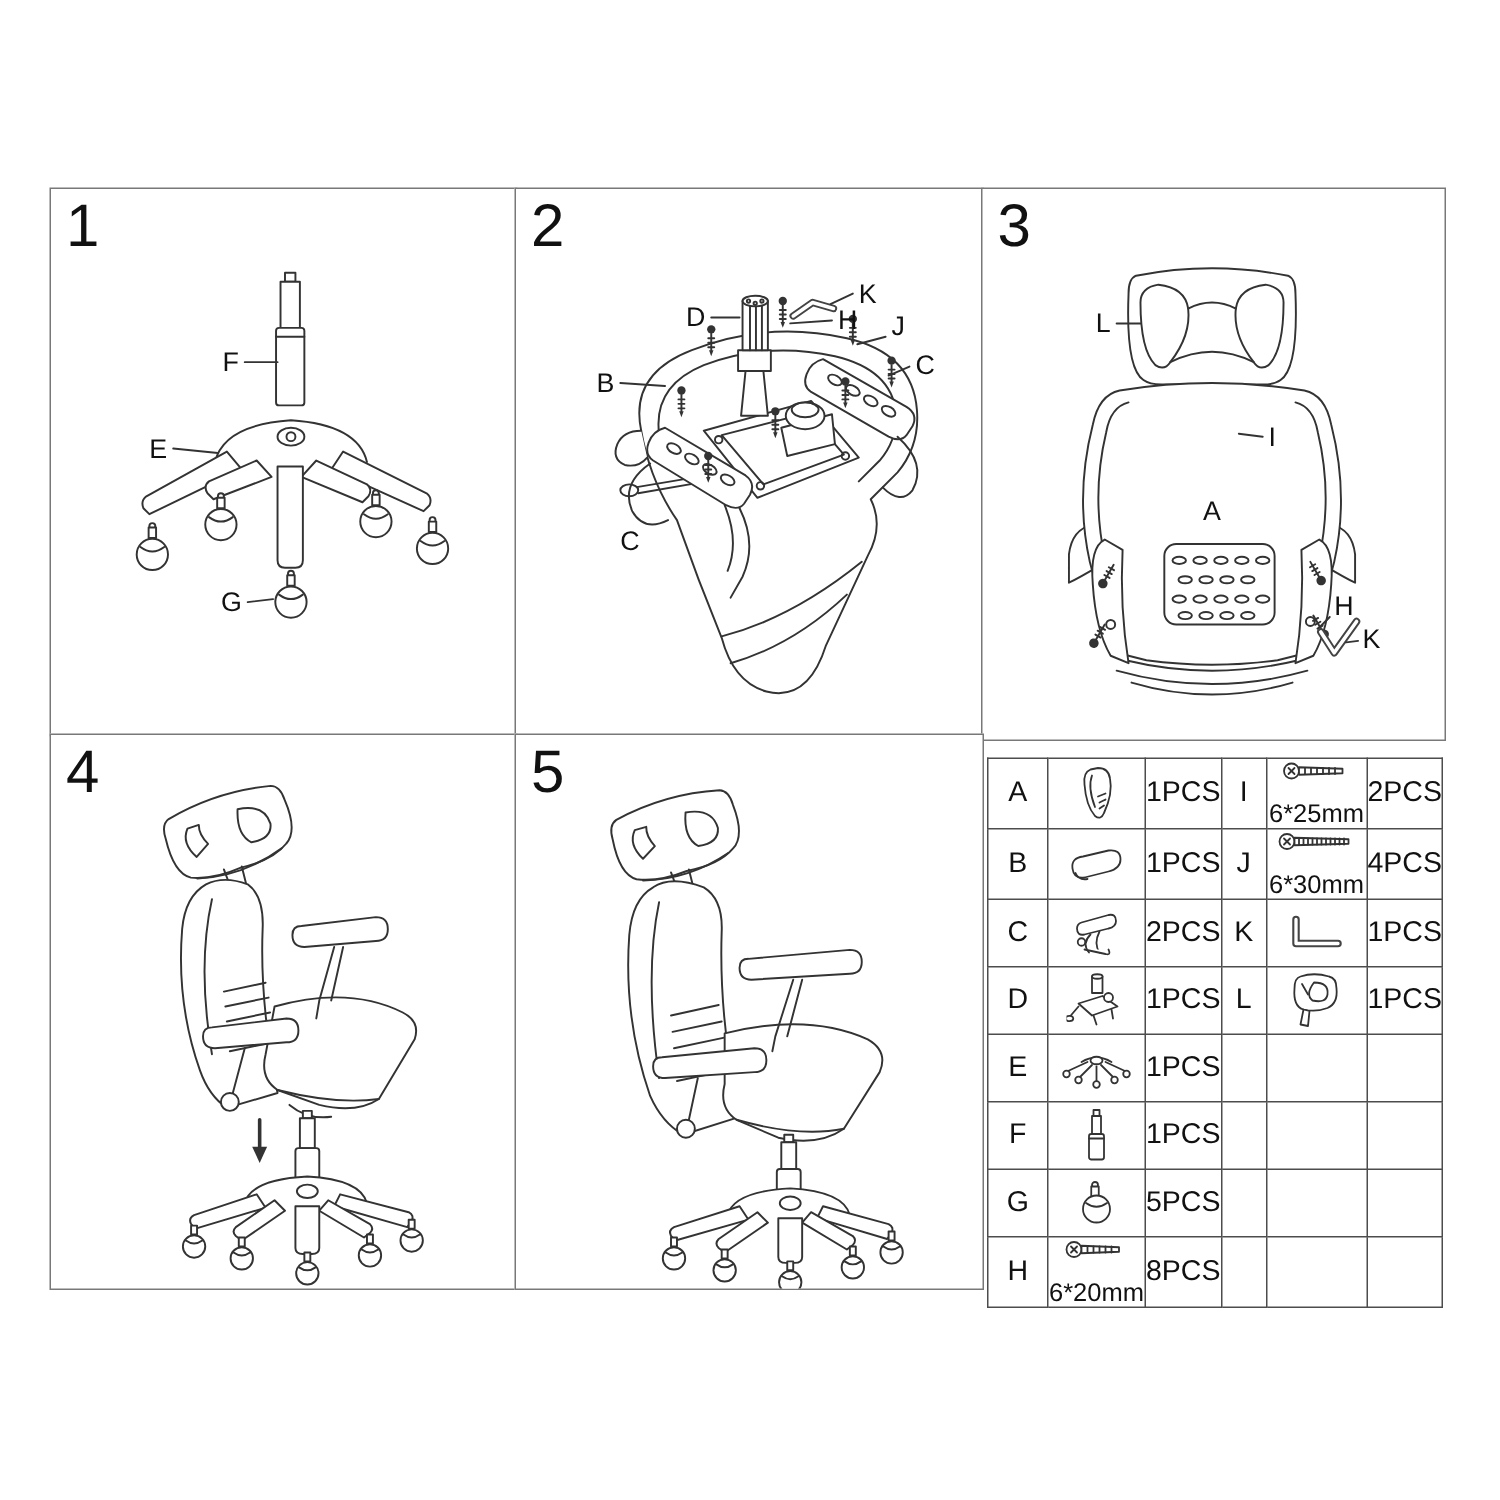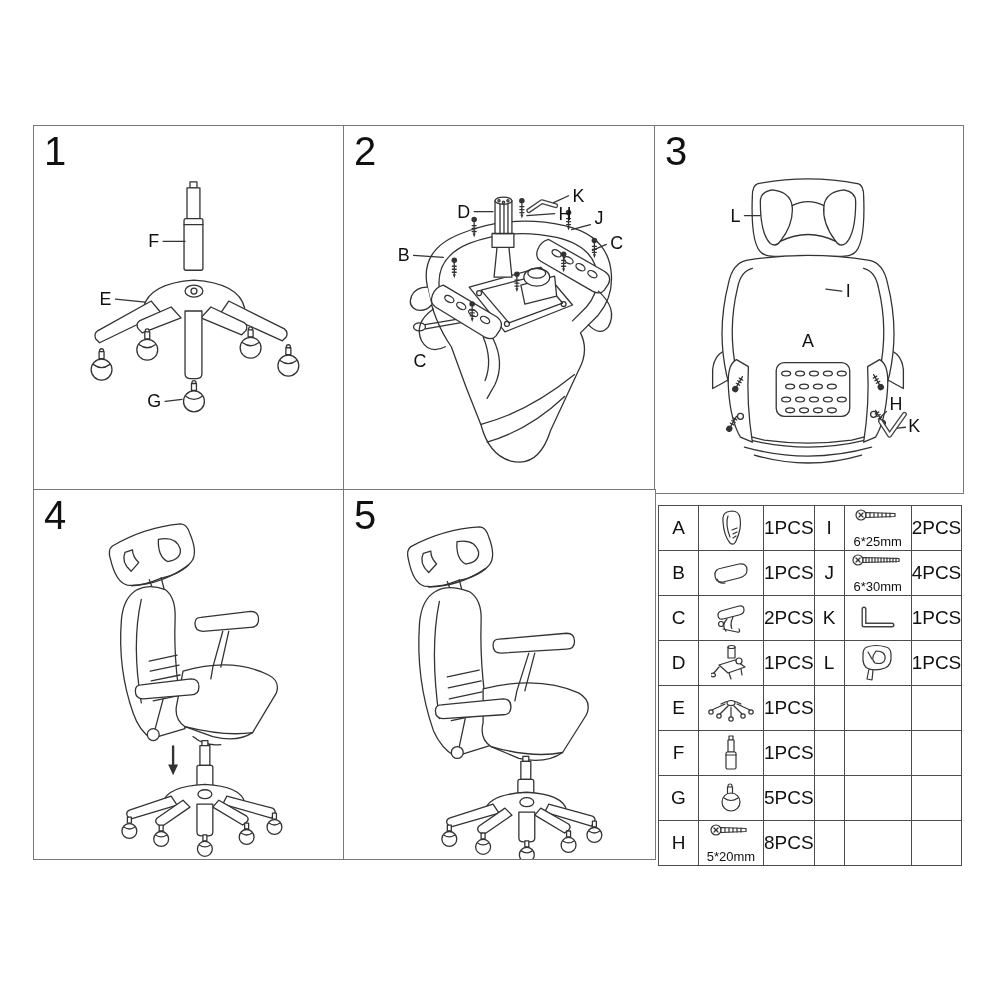--- a/index.html
+++ b/index.html
@@ -18,21 +18,21 @@
   .art .wfill{fill:#fff;}
   .art .dark{fill:#333;stroke:none;}
   .art .tube{stroke:#444;stroke-width:5;}
   .art .tubein{stroke:#fff;stroke-width:2.4;}
   .art text{fill:#111;stroke:none;font:18px "Liberation Sans",sans-serif;}
   
   #parts{position:absolute;left:658px;top:505px;border-collapse:collapse;table-layout:fixed;}
   #parts td{border:1.5px solid #4c4c4c;text-align:center;vertical-align:middle;padding:0;
             height:44px;font-size:19px;color:#111;background:#fff;}
   #parts .icon-cell svg{display:block;margin:0 auto;}
-  #parts .size{display:block;font-size:13px;line-height:1.05;margin-top:12px;}
+  #parts .size{display:block;font-size:17px;line-height:1.05;margin-top:12px;}
   #parts .size:empty{display:none;}
   .pticon path,.pticon line,.pticon rect,.pticon circle,.pticon ellipse{
       fill:none;stroke:#333;stroke-width:1.2;stroke-linecap:round;stroke-linejoin:round;}
   .pticon .wfill{fill:#fff;}
   .pticon .tube{stroke:#444;stroke-width:5;}
   .pticon .tubein{stroke:#fff;stroke-width:2.2;}
 </style>
 </head>
 <body>
 
@@ -587,21 +587,21 @@
             <circle cx="6" cy="8" r="5" class="wfill"></circle>
               <line x1="4" y1="6" x2="8" y2="10"></line>
               <line x1="8" y1="6" x2="4" y2="10"></line>
             <path class="wfill" d="M11,5.5 L36,6.5 L36,9.5 L11,10.5 Z"></path>
             <line x1="15" y1="6" x2="15" y2="10"></line>
               <line x1="19" y1="6" x2="19" y2="10"></line>
               <line x1="23" y1="6" x2="23" y2="10"></line>
               <line x1="27" y1="6" x2="27" y2="10"></line>
               <line x1="31" y1="6" x2="31" y2="10"></line>
           </svg>
-          <span class="size">5*20mm</span>
+          <span class="size">6*20mm</span>
         </td>
         <td>8PCS</td>
         <td></td>
         <td></td>
         <td></td>
       </tr>
     </tbody>
   </table>
 
 </div>

